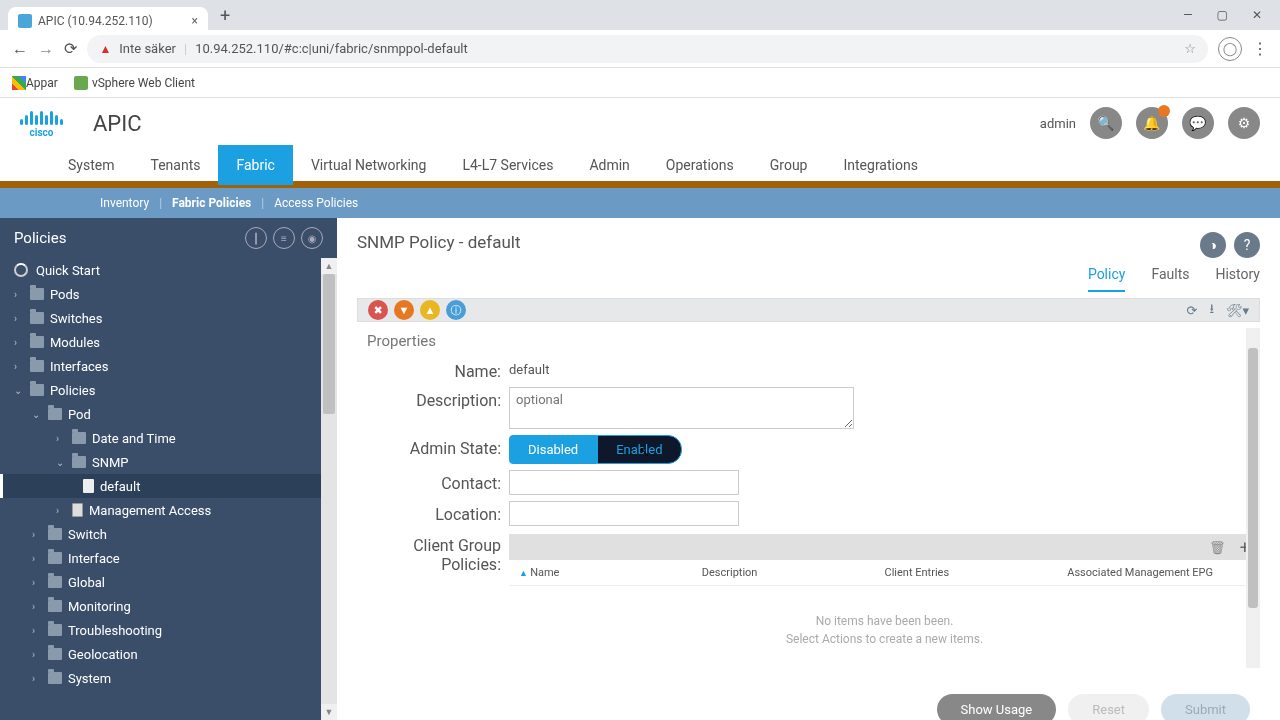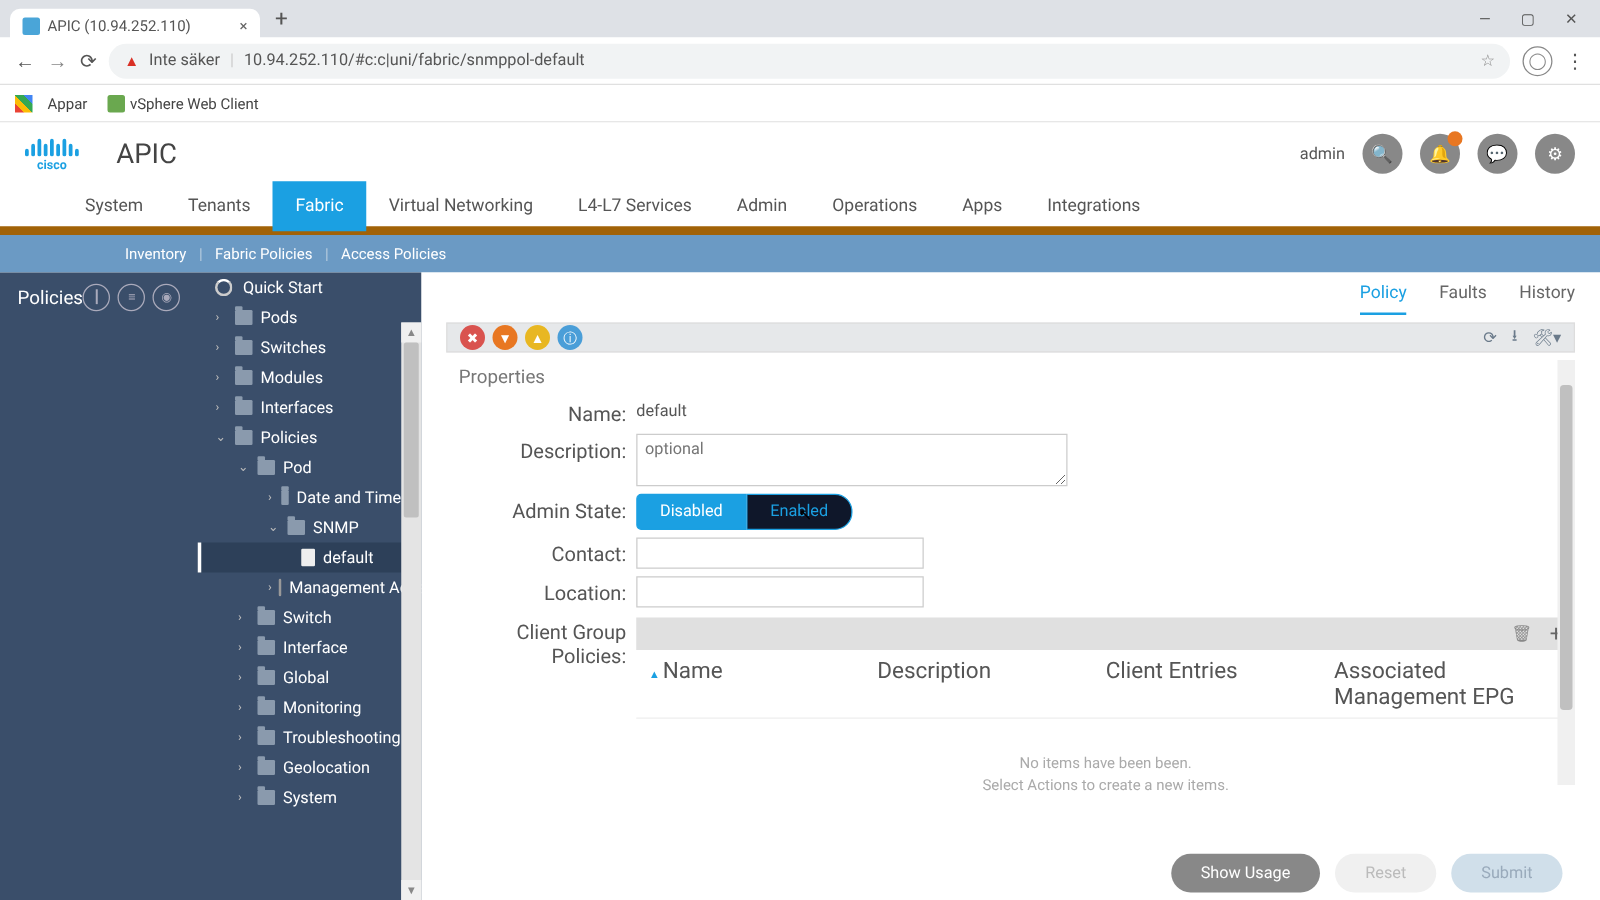--- a/index.html
+++ b/index.html
@@ -12,42 +12,42 @@
 .window-controls{margin-left:auto;display:flex;gap:24px;color:#555;font-size:12px;padding-right:10px}
 .chrome-url{height:38px;background:#fff;border-bottom:1px solid #e0e0e0;display:flex;align-items:center;padding:0 12px;gap:10px}
 .nav-arrow{color:#888;font-size:16px;cursor:pointer}
 .nav-arrow.active{color:#555}
 .url-bar{flex:1;height:28px;background:#f1f3f4;border-radius:14px;display:flex;align-items:center;padding:0 12px;gap:8px;font-size:13px;color:#555}
 .url-warn{color:#d93025;font-size:12px}
 .url-star{color:#888}
 .url-user{width:24px;height:24px;border-radius:50%;border:1px solid #888;display:flex;align-items:center;justify-content:center;color:#888}
 .url-menu{color:#555;font-size:16px}
 .bookmarks{height:30px;background:#fff;border-bottom:1px solid #e0e0e0;display:flex;align-items:center;padding:0 12px;gap:16px;font-size:12px;color:#444}
-.bm-apps{display:flex;align-items:center;gap:12px}
+.bm-apps{display:flex;align-items:center;gap:0}
 .bm-apps-icon{width:14px;height:14px;background:linear-gradient(45deg,#ea4335 25%,#fbbc05 25% 50%,#34a853 50% 75%,#4285f4 75%)}
 .bm-item{display:flex;align-items:center;gap:4px;color:#444}
 .bm-item-icon{width:14px;height:14px;background:#6aa84f;border-radius:2px}
 .apic-header{height:50px;background:#fff;display:flex;align-items:center;padding:0 20px;gap:30px}
 .cisco-logo{display:flex;flex-direction:column;align-items:center;gap:2px;color:#1ba0e2;font-weight:bold;font-size:10px}
 .cisco-bars{display:flex;gap:2px;align-items:flex-end;height:16px}
 .cisco-bars span{width:3px;background:#1ba0e2;border-radius:2px}
 .apic-title{font-size:22px;color:#444}
 .apic-header-right{margin-left:auto;display:flex;align-items:center;gap:14px}
 .user-name{color:#555;font-size:13px}
 .hdr-icon{width:32px;height:32px;border-radius:50%;background:#888;display:flex;align-items:center;justify-content:center;color:#fff;font-size:14px;position:relative}
 .badge{position:absolute;top:-2px;right:-2px;width:12px;height:12px;background:#e87722;border-radius:50%}
 .main-nav{height:40px;background:#fff;border-bottom:7px solid #a16207;display:flex;align-items:center;padding-left:50px}
 .nav-item{padding:0 18px;height:40px;display:flex;align-items:center;font-size:14px;color:#555;cursor:pointer}
 .nav-item.active{background:#1ba0e2;color:#fff}
 .sub-nav{height:30px;background:#6b9ac4;display:flex;align-items:center;padding-left:90px;gap:0;font-size:12px;color:#fff}
 .sub-nav-item{padding:0 10px;cursor:pointer}
-.sub-nav-item.active{font-weight:normal}
+.sub-nav-item.active{font-weight:bold}
 .sub-nav-sep{color:#b8cddf}
 .content{display:flex;height:502px}
-.sidebar{width:337px;background:#3a4e6a;color:#fff;position:relative;display:flex;flex-direction:row}
+.sidebar{width:337px;background:#3a4e6a;color:#fff;position:relative;display:flex;flex-direction:column}
 .sidebar-head{height:40px;display:flex;align-items:center;padding:0 14px}
 .sidebar-title{font-size:15px}
 .sidebar-tools{margin-left:auto;display:flex;gap:6px}
 .tool-circle{width:22px;height:22px;border:1.5px solid #aab;border-radius:50%;display:flex;align-items:center;justify-content:center;font-size:10px;color:#aab}
 .sb-scroll{width:16px;background:#e4e4e4;position:absolute;right:0;top:40px;bottom:0;display:flex;flex-direction:column}
 .sb-scroll-btn{height:16px;background:#f0f0f0;display:flex;align-items:center;justify-content:center;color:#888;font-size:9px}
 .sb-scroll-thumb{background:#c0c0c0;height:140px;margin:0 2px;border-radius:2px}
 .tree{flex:1;overflow:hidden;font-size:13px;padding-right:16px}
 .tree-item{display:flex;align-items:center;height:24px;padding-left:14px;gap:6px;cursor:pointer;white-space:nowrap}
 .tree-item.qs{gap:8px}
@@ -78,21 +78,21 @@
 .form-label{width:152px;text-align:right;padding-right:8px;color:#555;padding-top:4px;font-size:16px}
 .form-val{color:#555;padding-top:4px}
 .form-input{width:345px;border:1px solid #ccc;padding:4px 6px;font-size:13px;color:#888}
 .form-input.tall{height:42px}
 .form-input.mid{width:230px}
 .toggle{display:flex;border-radius:4px}
 .toggle-opt{padding:6px 18px;font-size:13px;cursor:pointer;border:1px solid #1ba0e2}
 .toggle-opt.active{background:#1ba0e2;color:#fff;border-radius:4px 0 0 4px}
 .toggle-opt.inactive{background:#0f172a;color:#1ba0e2;border-radius:0 14px 14px 0}
 .table-tools{background:#e0e0e0;height:26px;display:flex;align-items:center;justify-content:flex-end;padding:0 10px;gap:14px;color:#888;margin-top:2px}
-.table-head{display:flex;padding:6px 10px;font-size:18px;color:#555;border-bottom:1px solid #eee}
+.table-head{display:flex;padding:6px 10px;font-size:11px;color:#555;border-bottom:1px solid #eee}
 .th{flex:1}.th.sort::before{content:"▲ ";color:#1ba0e2;font-size:9px}
 .table-empty{text-align:center;padding:26px 0;color:#aaa;font-size:12px;line-height:1.5}
 .panel-scroll{position:absolute;right:0;top:0;width:14px;height:340px;background:#f0f0f0}
 .panel-scroll::after{content:"";position:absolute;top:20px;left:2px;right:2px;height:260px;background:#c0c0c0;border-radius:3px}
 .buttons{display:flex;justify-content:flex-end;gap:12px;padding:10px 30px}
 .btn{padding:8px 24px;border-radius:18px;font-size:13px;border:none;cursor:pointer}
 .btn-usage{background:#888;color:#fff}
 .btn-reset{background:#f0f0f0;color:#bbb}
 .btn-submit{background:#d0dfea;color:#9ab}
 .cursor{position:absolute;left:130px;top:9px;font-size:13px;color:#000;pointer-events:none}
@@ -166,21 +166,21 @@
 </div>
 
 <div class="main-nav">
   <div class="nav-item">System</div>
   <div class="nav-item">Tenants</div>
   <div class="nav-item active">Fabric</div>
   <div class="nav-item">Virtual Networking</div>
   <div class="nav-item">L4-L7 Services</div>
   <div class="nav-item">Admin</div>
   <div class="nav-item">Operations</div>
-  <div class="nav-item">Apps</div>
+  <div class="nav-item">Group</div>
   <div class="nav-item">Integrations</div>
 </div>
 
 <div class="sub-nav">
   <span class="sub-nav-item">Inventory</span>
   <span class="sub-nav-sep">|</span>
   <span class="sub-nav-item active">Fabric Policies</span>
   <span class="sub-nav-sep">|</span>
   <span class="sub-nav-item">Access Policies</span>
 </div>
@@ -288,20 +288,27 @@
     </div>
     <div class="sb-scroll">
       <div class="sb-scroll-btn">▲</div>
       <div class="sb-scroll-thumb"></div>
       <div style="flex:1"></div>
       <div class="sb-scroll-btn">▼</div>
     </div>
   </div>
 
   <div class="main">
+    <div class="page-head">
+      <span class="page-title">SNMP Policy - default</span>
+      <div class="page-head-icons">
+        <span class="round-icon">◑</span>
+        <span class="round-icon">?</span>
+      </div>
+    </div>
     <div class="tabs">
       <span class="tab-item active">Policy</span>
       <span class="tab-item">Faults</span>
       <span class="tab-item">History</span>
     </div>
     <div class="toolbar">
       <span class="tb-circle tb-red">✖</span>
       <span class="tb-circle tb-orange">▼</span>
       <span class="tb-circle tb-yellow">▲</span>
       <span class="tb-circle tb-blue">ⓘ</span>

